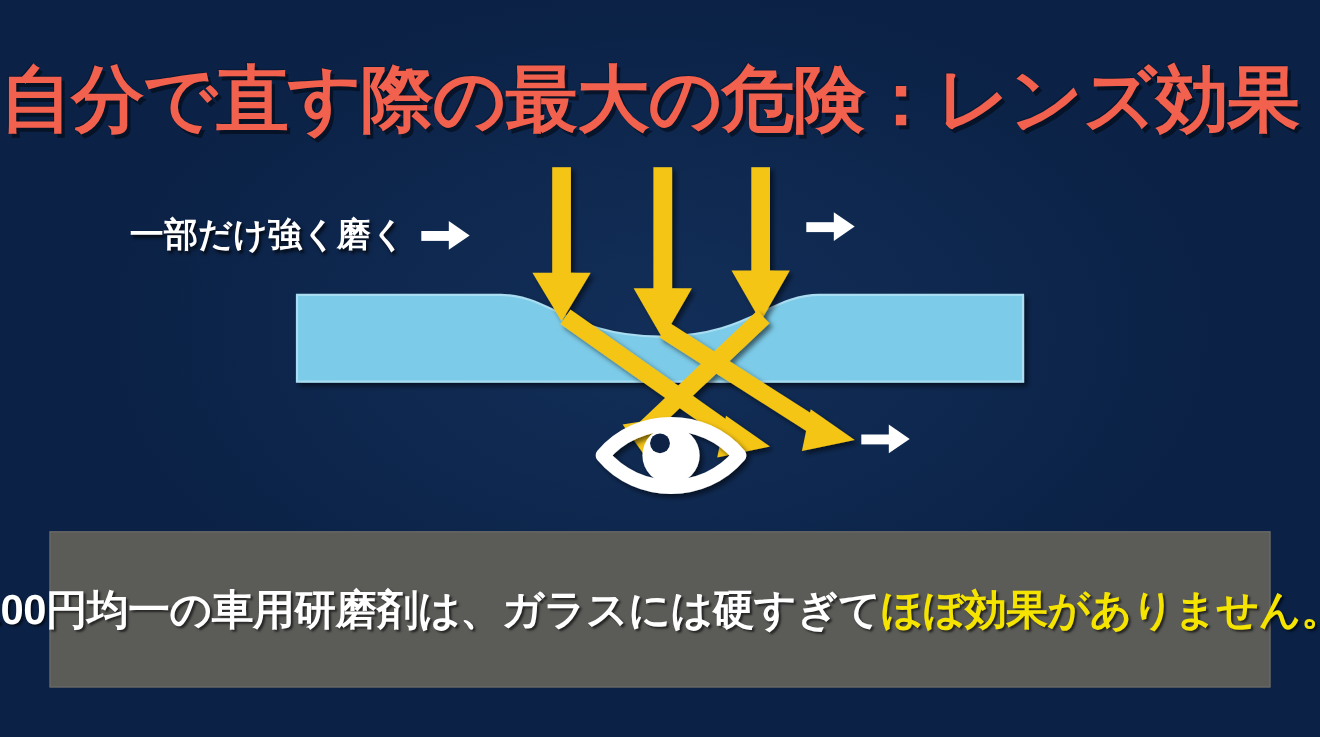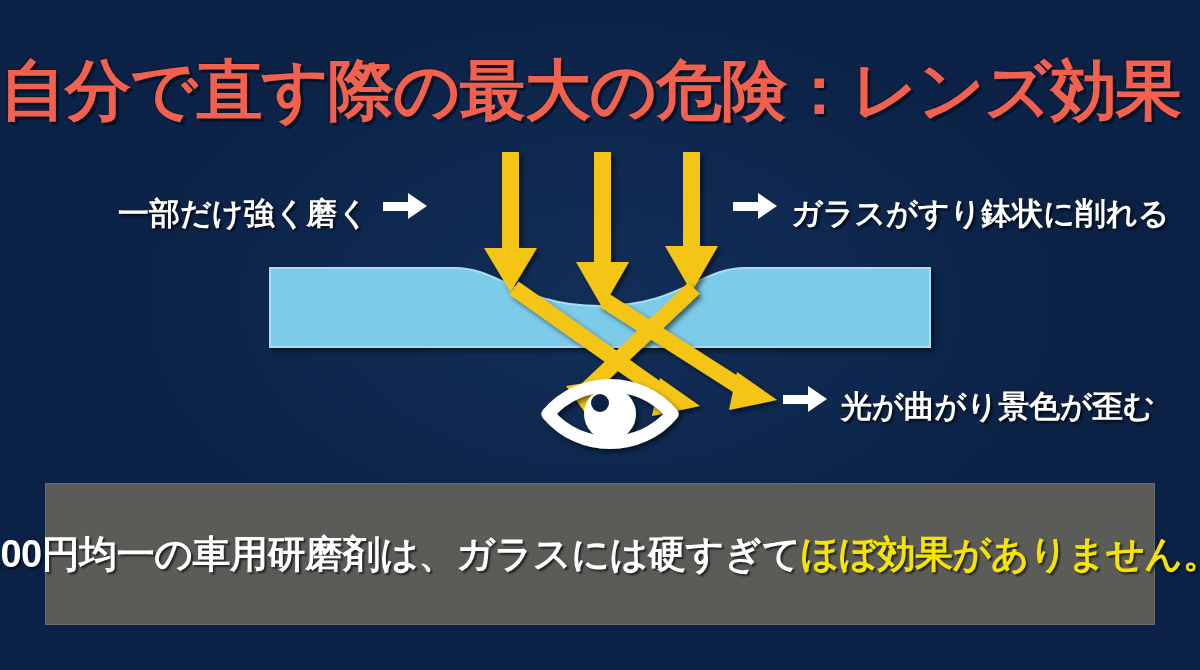--- a/index.html
+++ b/index.html
@@ -47,21 +47,21 @@
   #diagram {
     position: absolute;
     inset: 0;
     z-index: 3;
   }
 
   
   .side-label {
     position: absolute;
     display: flex;
-    align-items: flex-start;
+    align-items: center;
     gap: 14px;
     font-size: 31px;
     font-weight: bold;
     color: #ffffff;
     text-shadow: 2px 2px 3px rgba(0,0,0,0.75);
     white-space: nowrap;
     z-index: 5;
   }
   #label-left  { left: 118px; top: 193px; }
   #label-right { left: 733px; top: 193px; }
@@ -199,26 +199,24 @@
     </g>
   </svg>
 
   <div id="label-left" class="side-label">
     <span>一部だけ強く磨く</span>
     <span class="arrow-right"></span>
   </div>
 
   <div id="label-right" class="side-label">
     <span class="arrow-right"></span>
-    <span>ガラスがすり鉢状に削れる</span>
   </div>
 
   <div id="label-distort" class="side-label">
     <span class="arrow-right"></span>
-    <span>光が曲がり景色が歪む</span>
   </div>
 
   <div id="caption">
     <div class="cap-line">
       <span>100円均一の車用研磨剤は、ガラスには硬すぎて</span><span class="hl">ほぼ効果がありません。</span>
     </div>
   </div>
 
 </div>
 

